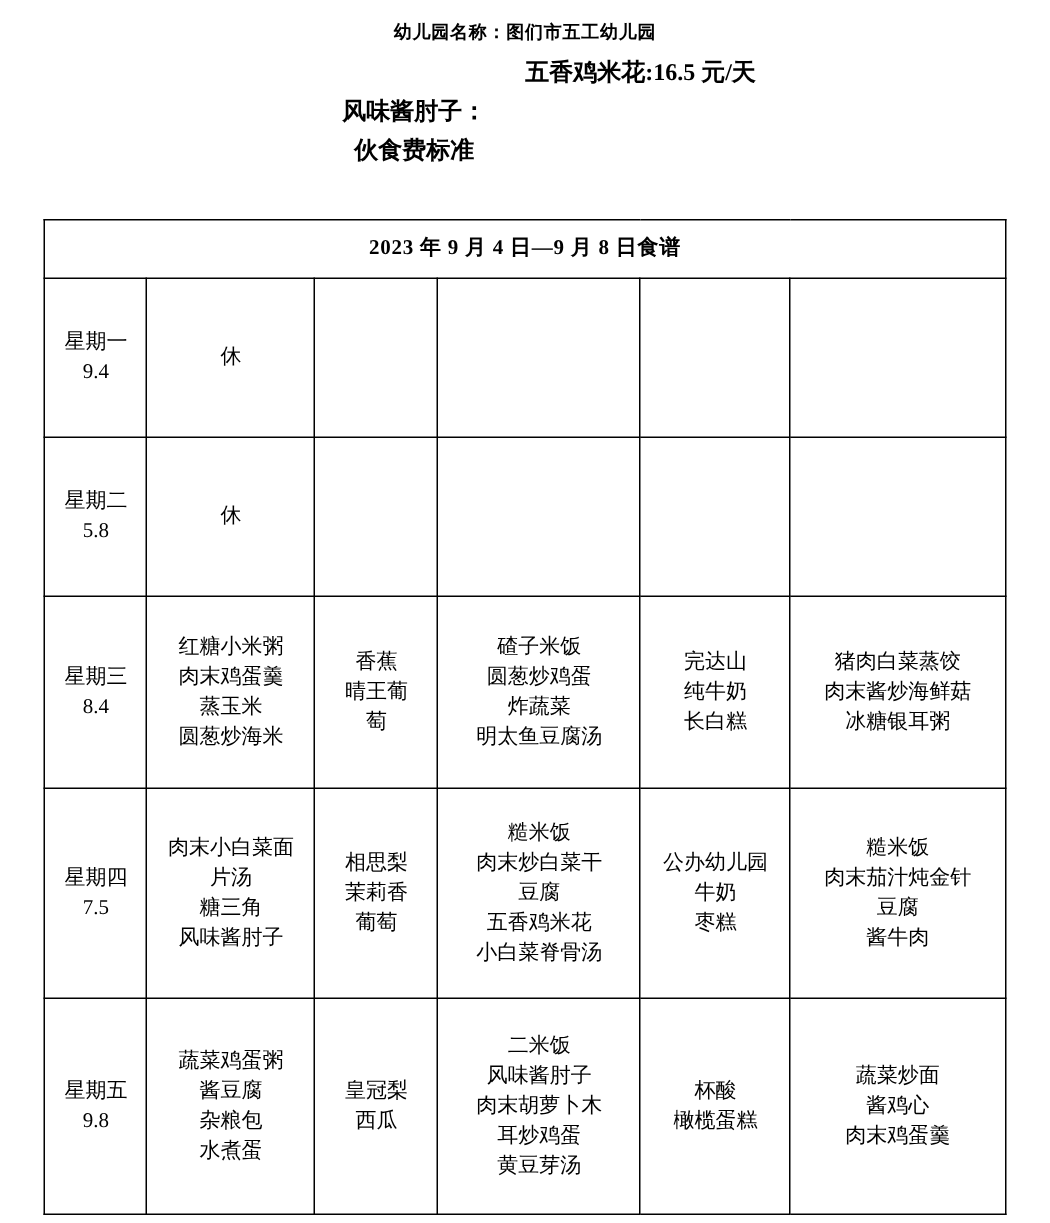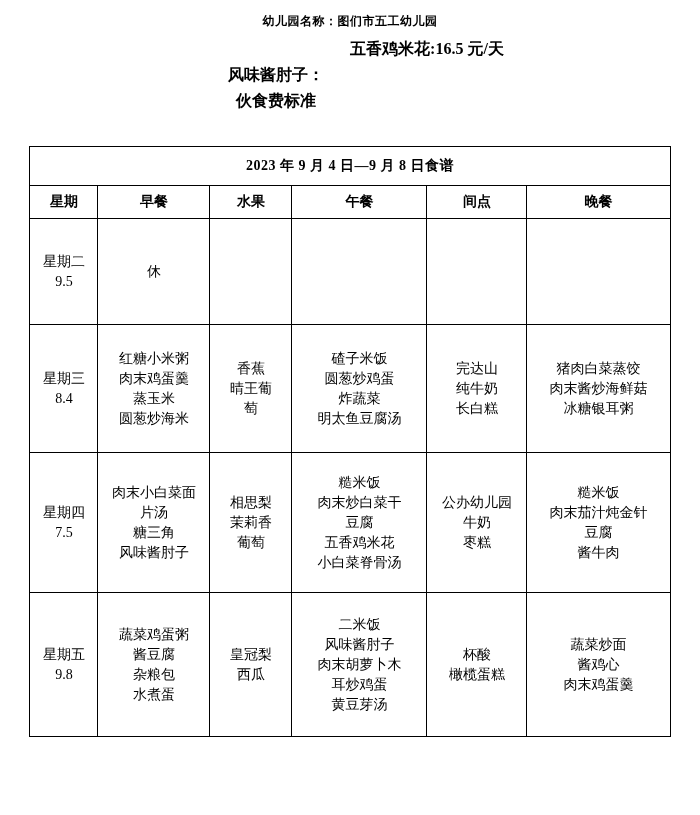--- a/index.html
+++ b/index.html
@@ -116,33 +116,34 @@
       <col class="c-bf">
       <col class="c-fruit">
       <col class="c-lunch">
       <col class="c-snack">
       <col class="c-dinner">
     </colgroup>
     <tbody>
       <tr>
         <td class="caption-cell" colspan="6">2023 年 9 月 4 日—9 月 8 日食谱</td>
       </tr>
-      <tr>
-        <td class="col-head">星期</td>
-        <td class="col-head">早餐</td>
-        <td class="col-head">水果</td>
-        <td class="col-head">午餐</td>
-        <td class="col-head">间点</td>
-        <td class="col-head">晚餐</td>
-      </tr>
-
+
+      <tr class="r-rest">
+        <td class="daycell">星期一
+9.4</td>
+        <td class="rest-cell">休</td>
+        <td></td>
+        <td></td>
+        <td></td>
+        <td></td>
+      </tr>
 
       <tr class="r-rest">
         <td class="daycell">星期二
-9.5</td>
+5.8</td>
         <td class="rest-cell">休</td>
         <td></td>
         <td></td>
         <td></td>
         <td></td>
       </tr>
 
       <tr class="r-meal">
         <td class="daycell">星期三
 8.4</td>

